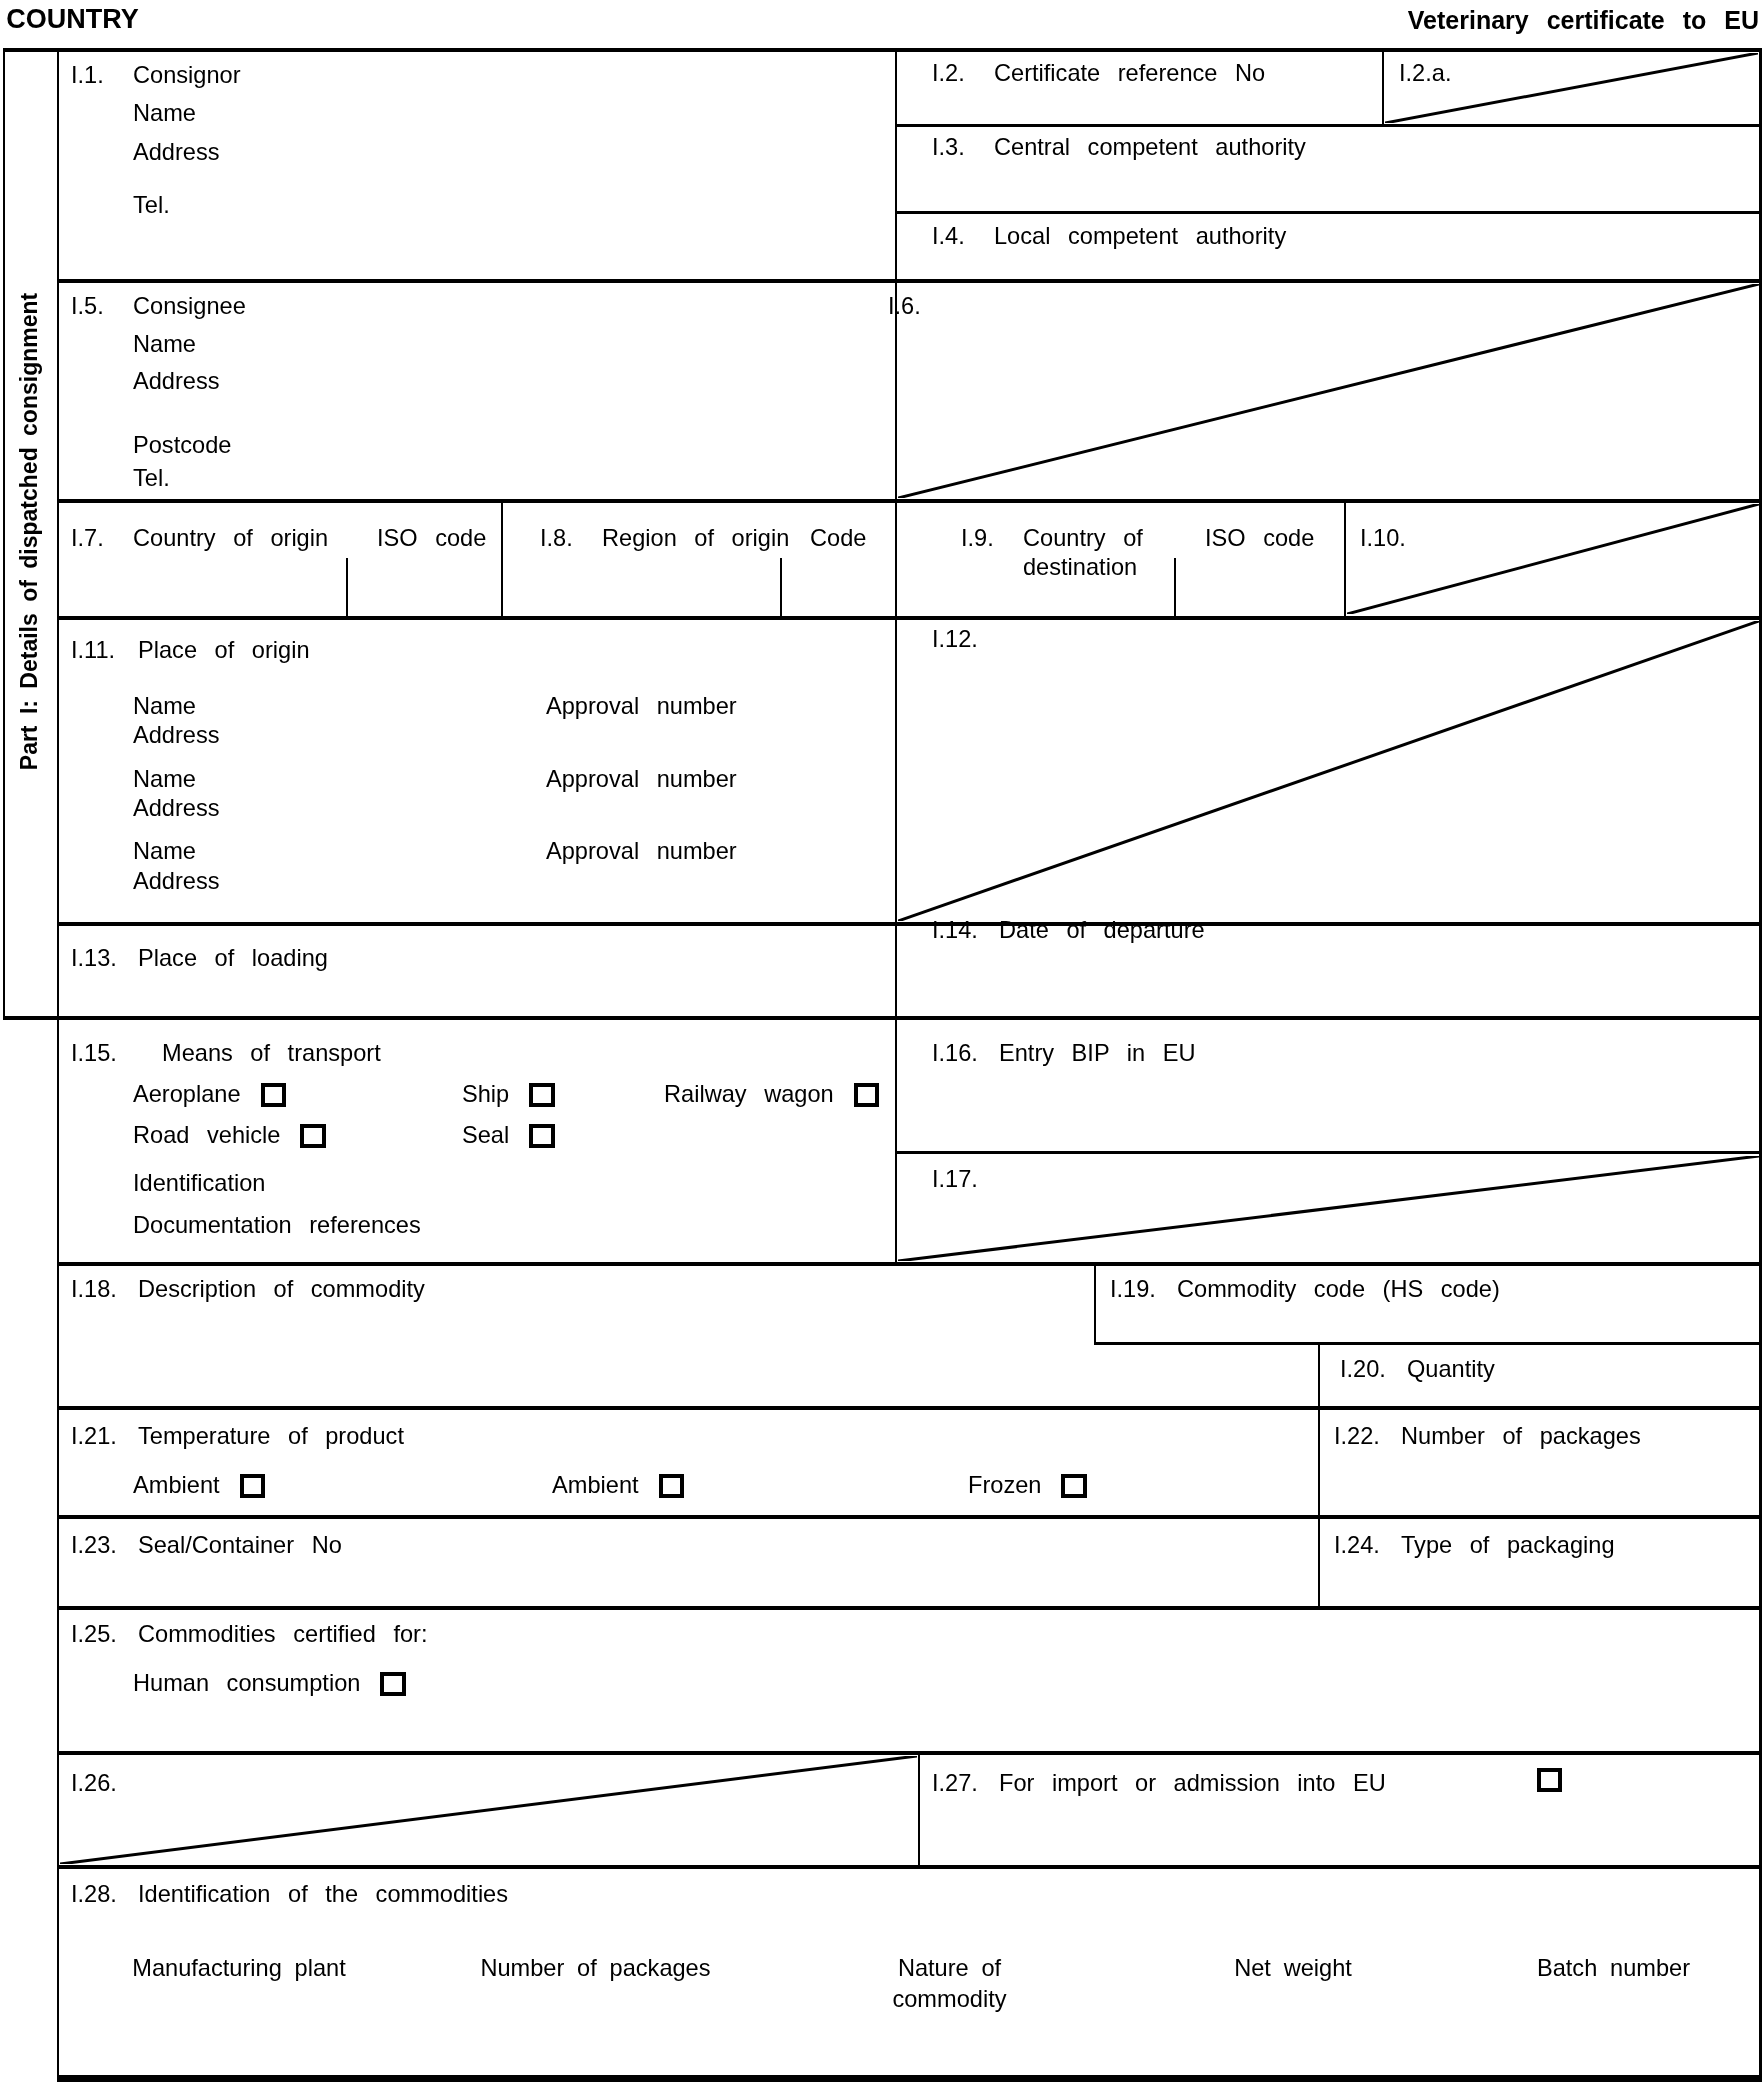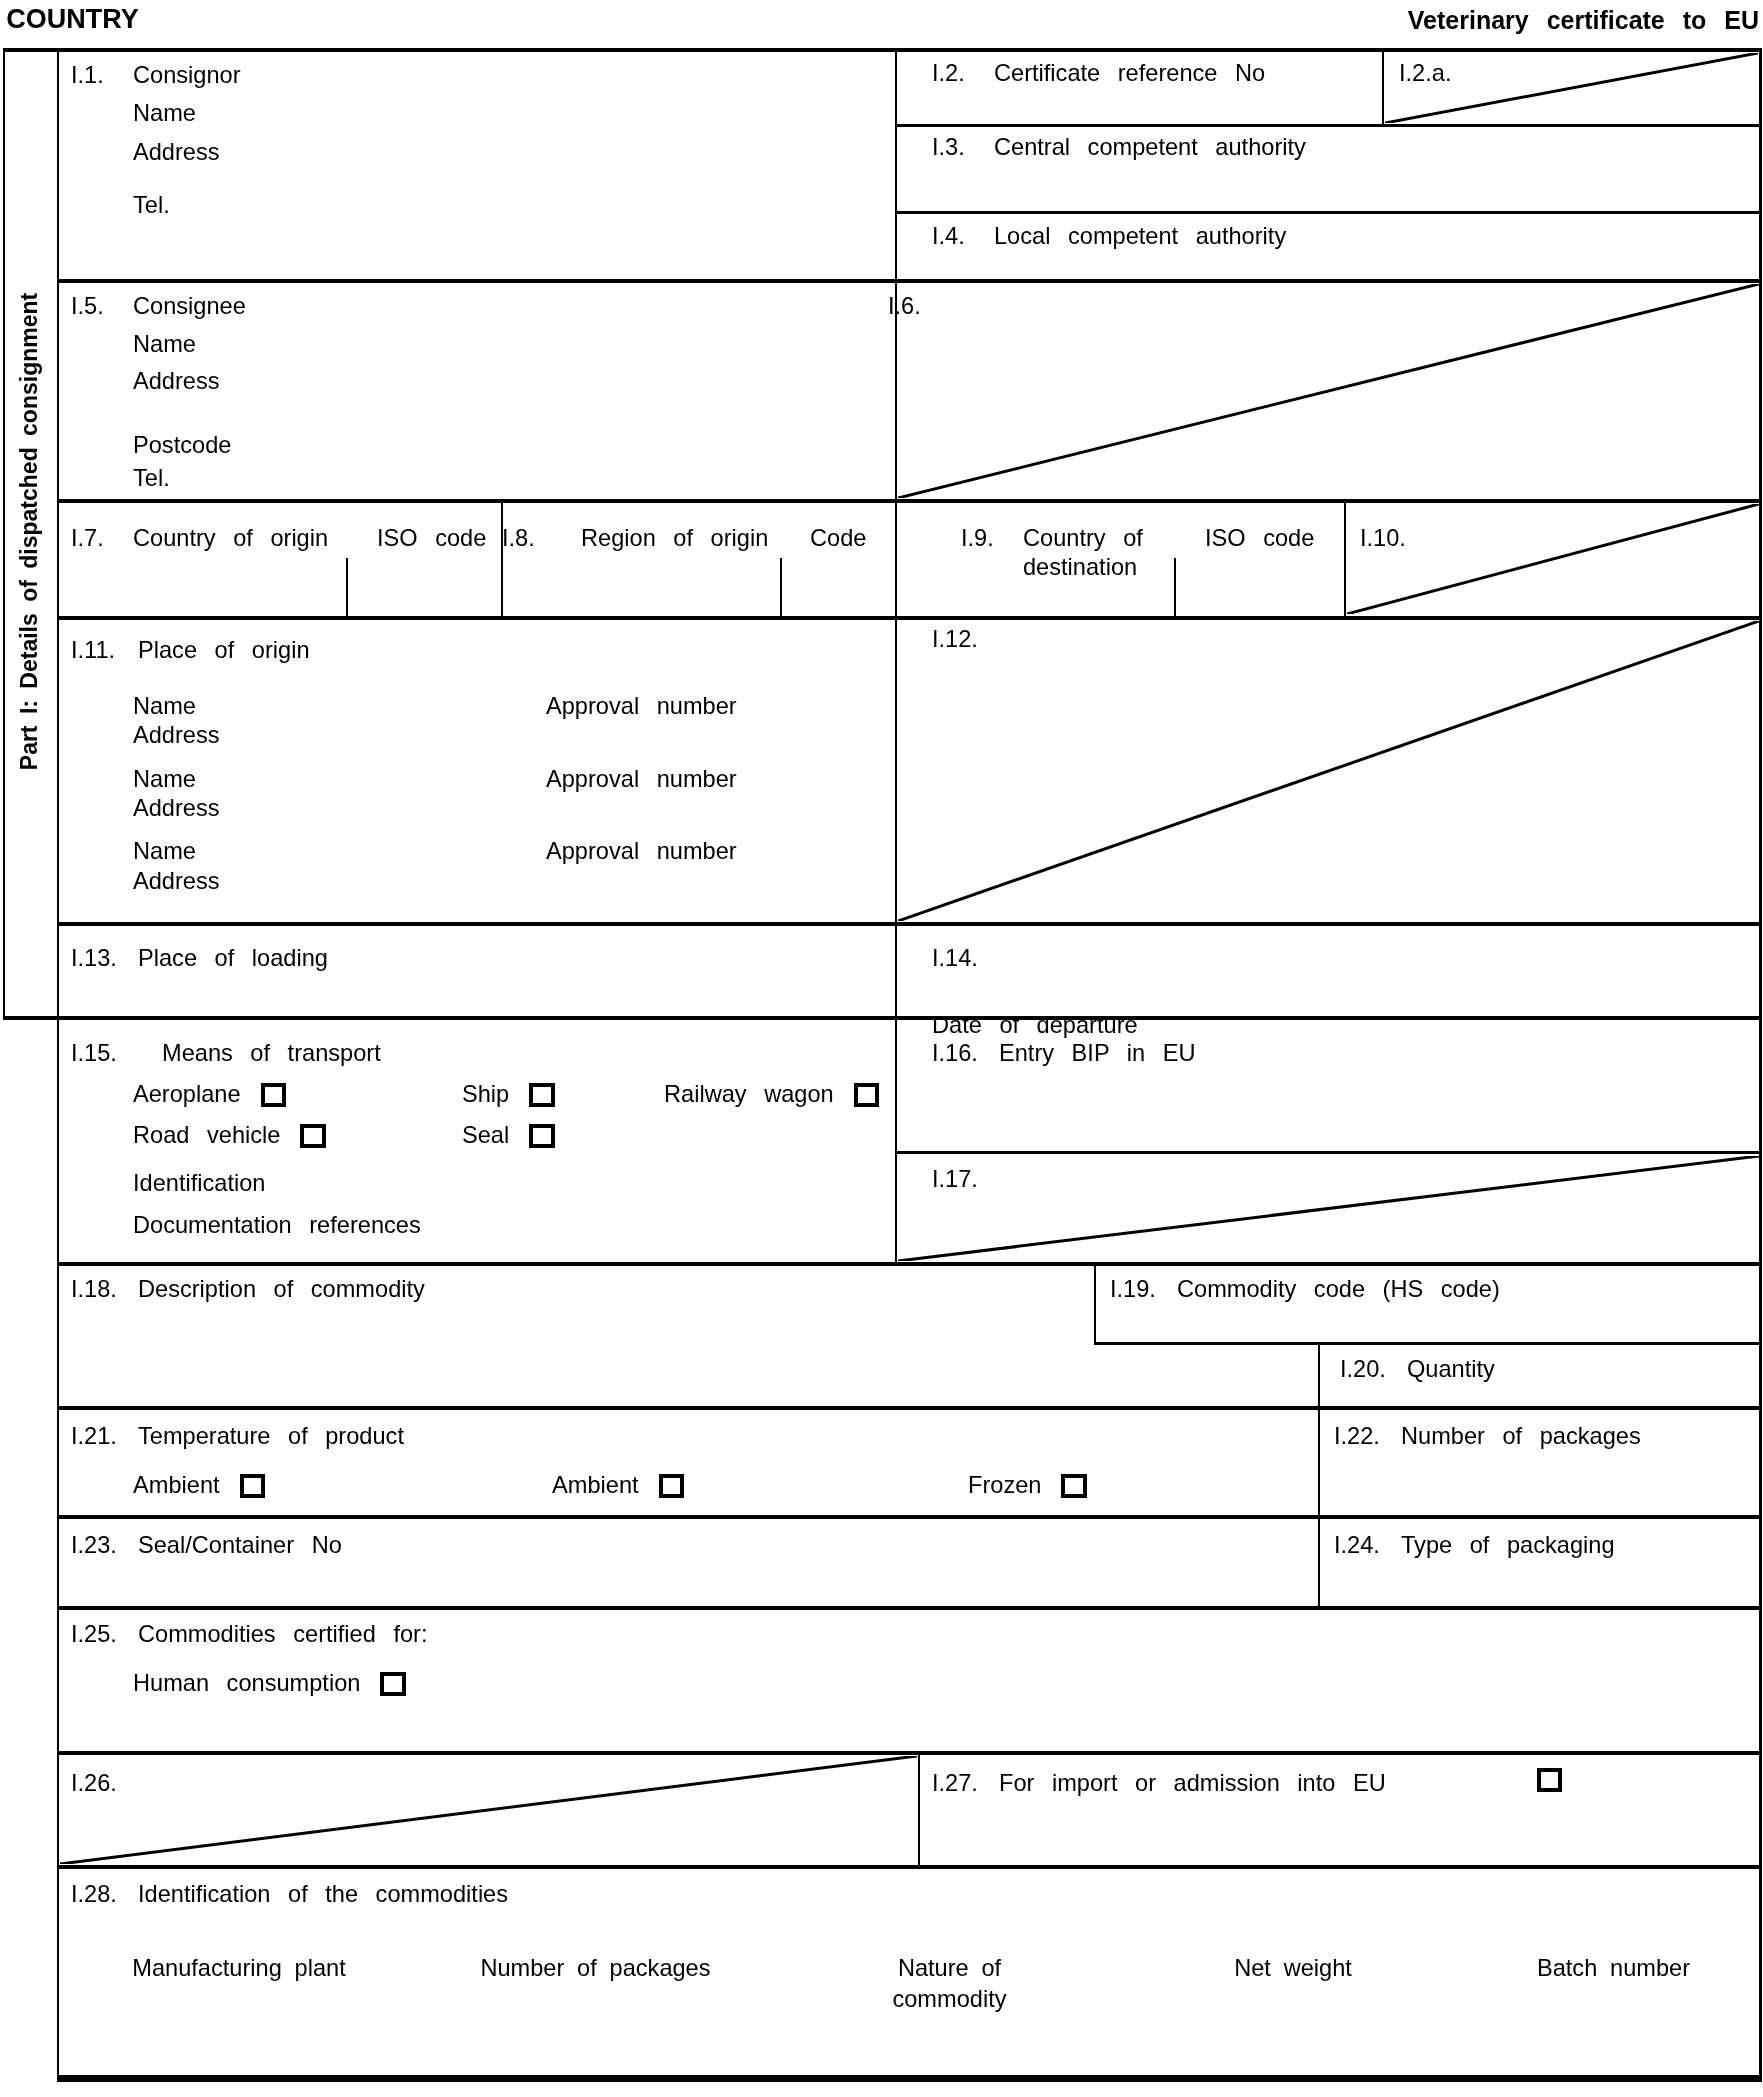--- a/index.html
+++ b/index.html
@@ -147,21 +147,21 @@
   <div class="txt" style="left:133px;top:367px;">Address</div>
   <div class="txt" style="left:133px;top:431px;">Postcode</div>
   <div class="txt" style="left:133px;top:464px;">Tel.</div>
   <div class="txt" style="left:888px;top:292px;">I.6.</div>
 
   <div class="lbl" style="left:71px;top:524px;">
     <span class="no">I.7.</span>
     <span class="lt">Country of origin</span>
   </div>
   <div class="txt" style="left:377px;top:524px;">ISO code</div>
-  <div class="lbl" style="left:502px;top:524px;gap:17px;">
+  <div class="lbl" style="left:540px;top:524px;">
     <span class="no">I.8.</span>
     <span class="lt">Region of origin</span>
   </div>
   <div class="txt" style="left:810px;top:524px;">Code</div>
   <div class="lbl" style="left:961px;top:524px;">
     <span class="no">I.9.</span>
     <span class="lt-wrap">Country of destination</span>
   </div>
   <div class="txt" style="left:1205px;top:524px;">ISO code</div>
   <div class="txt" style="left:1360px;top:524px;">I.10.</div>
@@ -178,21 +178,21 @@
   <div class="txt" style="left:133px;top:794px;">Address</div>
   <div class="txt" style="left:133px;top:837px;">Name</div>
   <div class="txt" style="left:546px;top:837px;">Approval number</div>
   <div class="txt" style="left:133px;top:867px;">Address</div>
   <div class="txt" style="left:932px;top:625px;">I.12.</div>
 
   <div class="lbl" style="left:71px;top:944px;">
     <span class="no-wide">I.13.</span>
     <span class="lt">Place of loading</span>
   </div>
-  <div class="lbl" style="left:932px;top:944px;flex-direction:column;">
+  <div class="lbl" style="left:932px;top:916px;">
     <span class="no-wide">I.14.</span>
     <span class="lt">Date of departure</span>
   </div>
 
   <div class="lbl" style="left:71px;top:1039px;gap:24px;">
     <span class="no-wide">I.15.</span>
     <span class="lt">Means of transport</span>
   </div>
   <div class="cbrow" style="left:133px;top:1081px;">
     <span class="opt" style="width:329px;">

